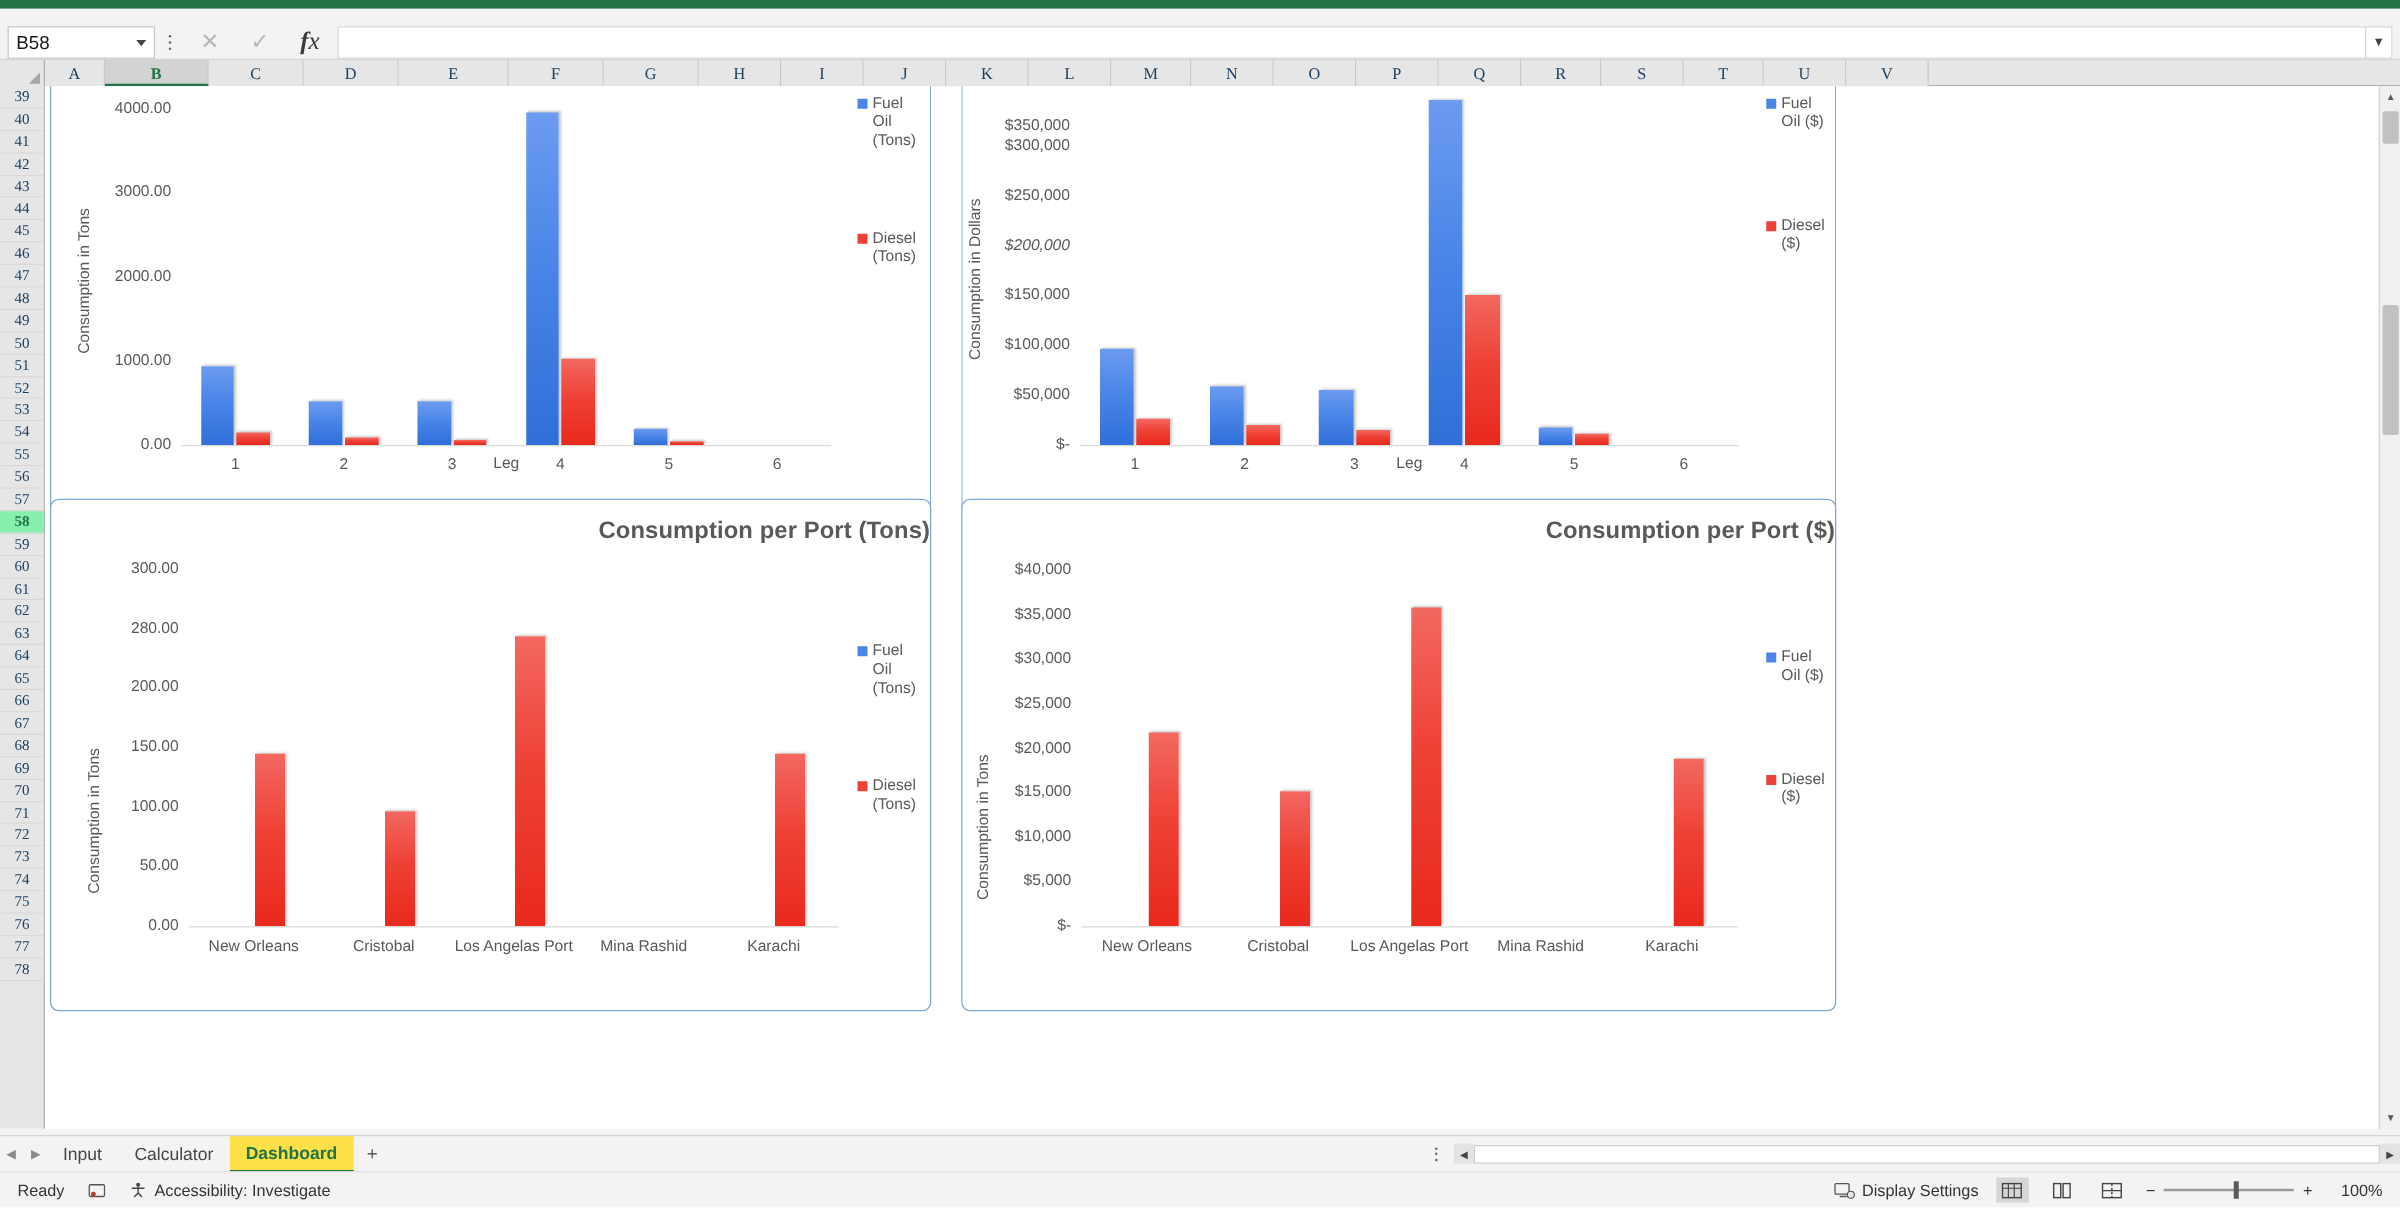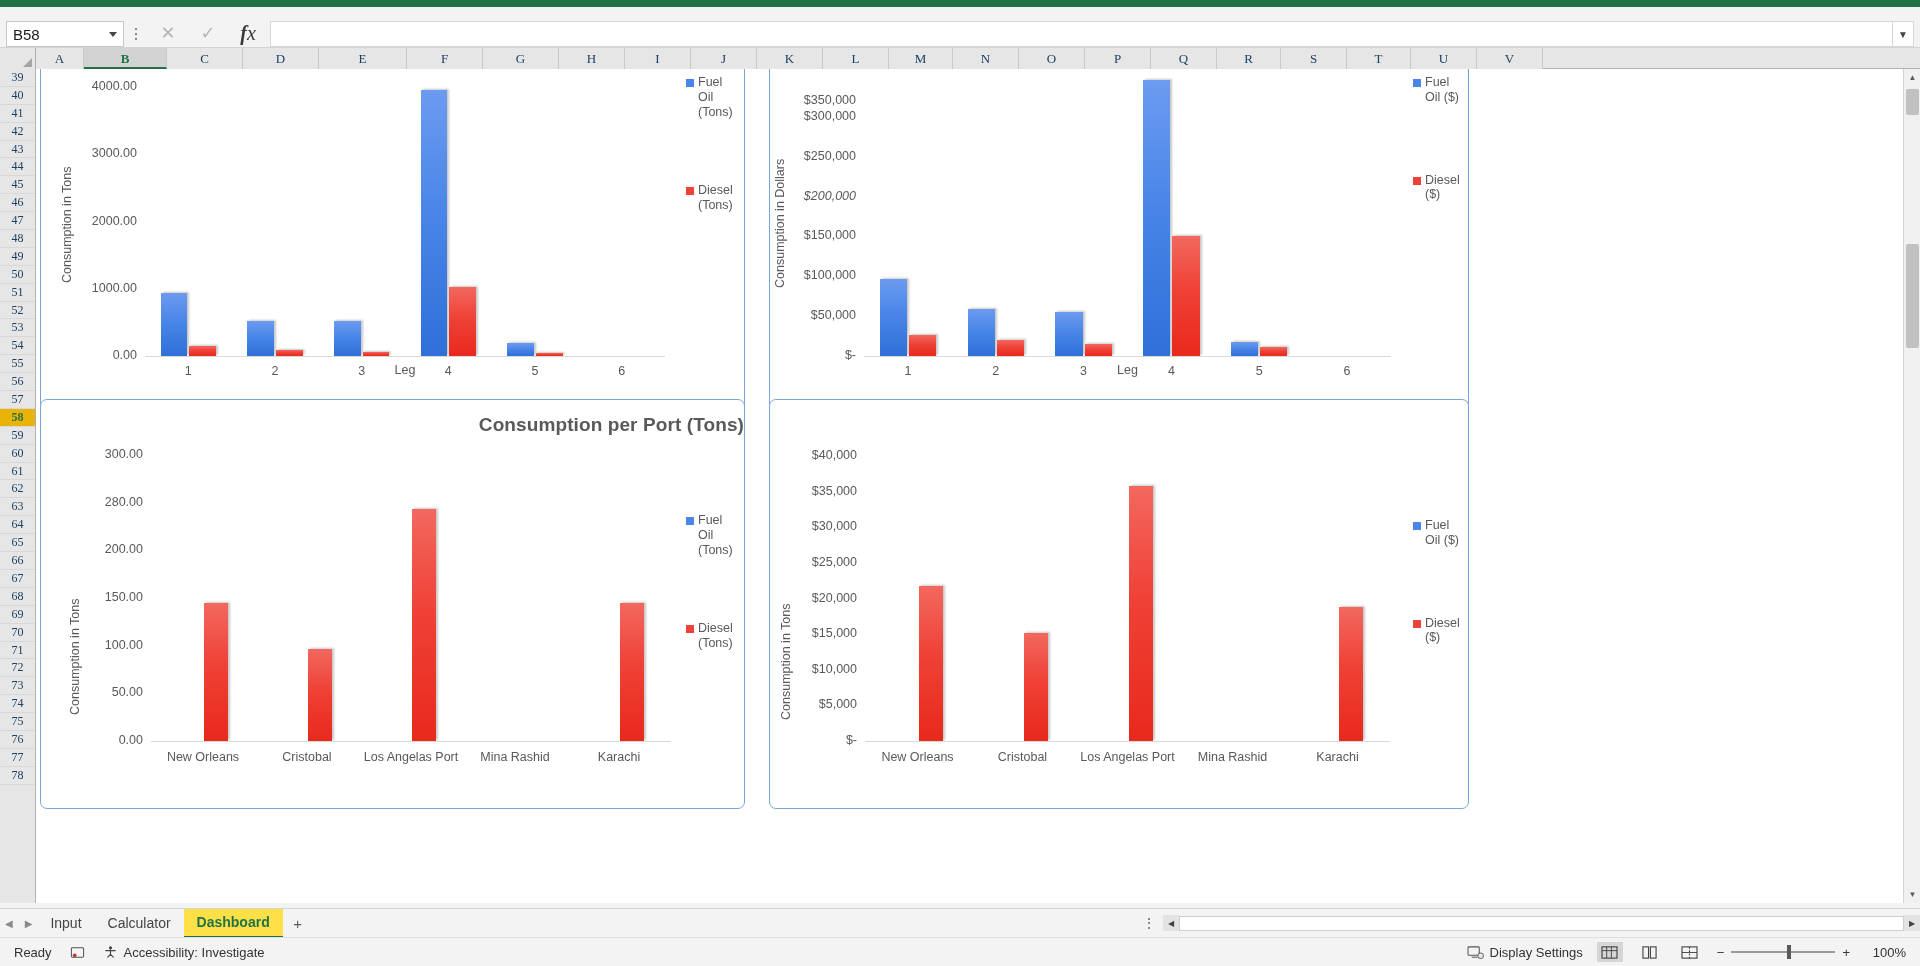--- a/index.html
+++ b/index.html
@@ -77,21 +77,21 @@
   .body-row { display: flex; height: 834px; }
   .row-headers {
     width: 36px; background: #e6e6e6; border-right: 1px solid #b1b1b1;
     position: relative; overflow: hidden;
   }
   .row-h {
     height: 17.9px; line-height: 17.9px; text-align: center;
     font-size: 12px; color: #1c3f60; border-bottom: 1px solid #d8d8d8;
     background: #e6e6e6; font-family: "Liberation Serif", serif;
   }
-  .row-h.sel { background: #eab308; color: #217346; font-weight: bold; }
+  .row-h.sel { background: #86efac; color: #217346; font-weight: bold; }
 
   .sheet-canvas { position: relative; flex: 1; background: #ffffff; overflow: hidden; }
 
   
   .chart-frame {
     position: absolute; background: #ffffff;
     border: 1px solid #7ba7d7; border-radius: 7px;
     overflow: hidden;
   }
   .chart-frame.clipped { border-top: none; border-radius: 0 0 7px 7px; }
@@ -450,20 +450,21 @@
                   <span class="legend-swatch red"></span>
                   <span class="legend-label">Diesel
 (Tons)</span>
                 </div>
               </div>
           </div>
         </div>
 
         <div class="chart-frame" style="left:733px; top:330px; width:700px; height:410px;">
           <div class="plot-wrap">
+            <div class="chart-title">Consumption per Port ($)</div>
             <div class="y-axis-title" style="left:9px; top:140px; height:180px;">Consumption  in Tons</div>
             <div id="c3-yticks">
                 <div class="ytick" style="top: 48px; left: 7px; width: 80px;">$40,000</div>
                 <div class="ytick" style="top: 83.625px; left: 7px; width: 80px;">$35,000</div>
                 <div class="ytick" style="top: 119.25px; left: 7px; width: 80px;">$30,000</div>
                 <div class="ytick" style="top: 154.875px; left: 7px; width: 80px;">$25,000</div>
                 <div class="ytick" style="top: 190.5px; left: 7px; width: 80px;">$20,000</div>
                 <div class="ytick" style="top: 226.125px; left: 7px; width: 80px;">$15,000</div>
                 <div class="ytick" style="top: 261.75px; left: 7px; width: 80px;">$10,000</div>
                 <div class="ytick" style="top: 297.375px; left: 7px; width: 80px;">$5,000</div>

